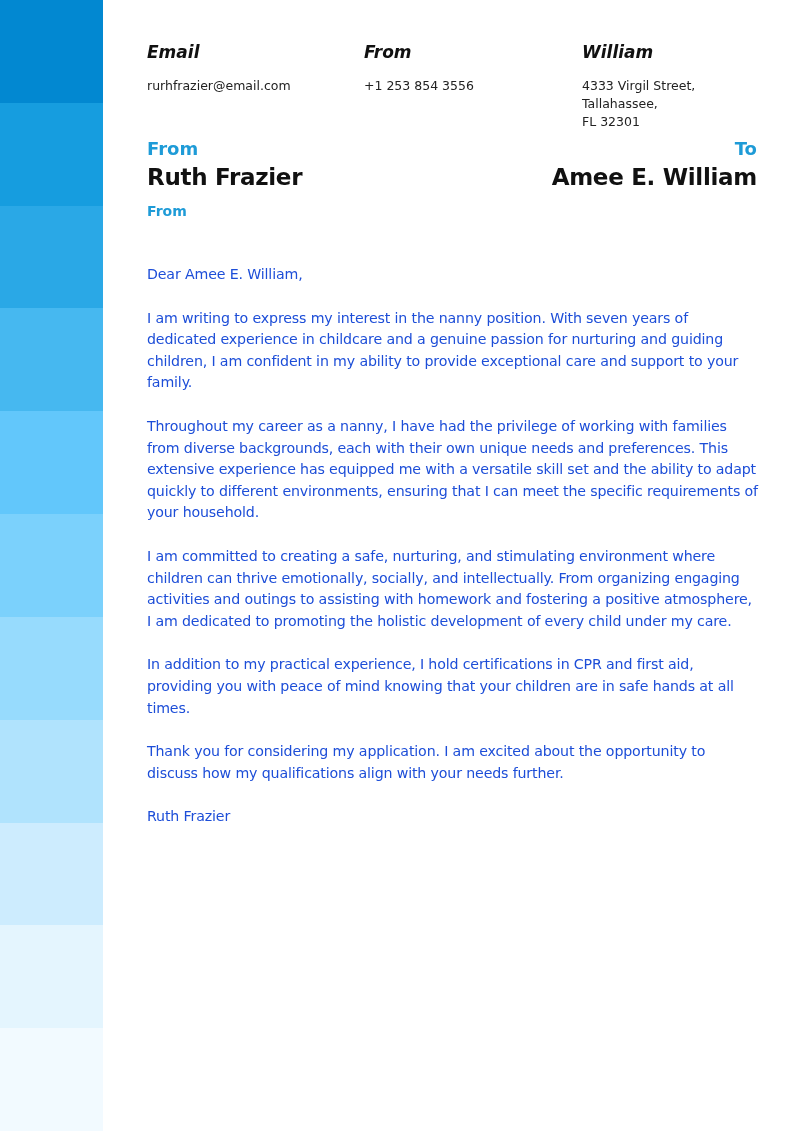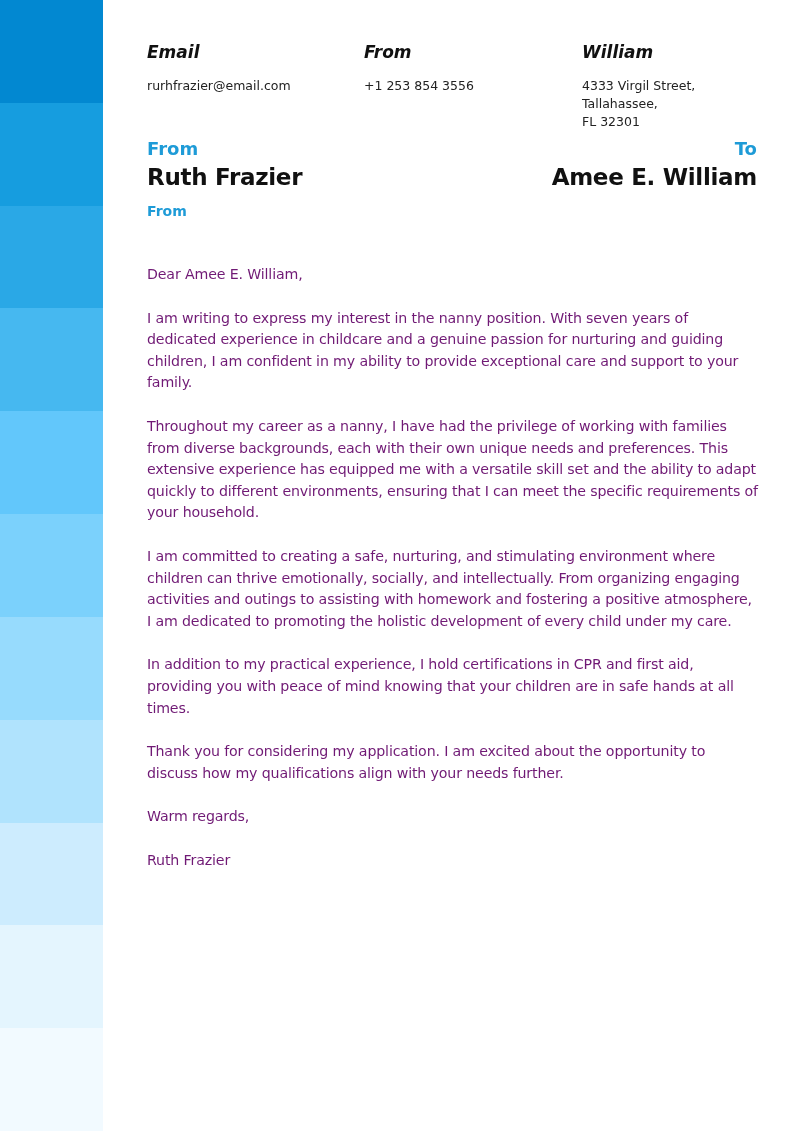--- a/index.html
+++ b/index.html
@@ -38,21 +38,21 @@
     letter-spacing: -0.3px; white-space: nowrap;
   }
   .from-name { left: 0; }
   .to-name { right: 0; }
   .role {
     position: absolute; top: 65px; left: 0; font-weight: bold; font-size: 14px; color: #1e9bd7;
   }
 
   .letter {
     position: absolute; top: 264px; left: 0; width: 612px;
-    font-size: 14.2px; line-height: 21.6px; color: #701a75; letter-spacing: -0.15px;
+    font-size: 14.2px; line-height: 21.6px; color: #1d4ed8; letter-spacing: -0.15px;
   }
   .letter p { margin: 0 0 22px 0; }
 </style>
 </head>
 <body>
 
 <div class="sidebar">
   <div class="stripe" style="background: rgb(2, 136, 209);"></div>
   <div class="stripe" style="background: rgb(22, 157, 223);"></div>
   <div class="stripe" style="background: rgb(42, 168, 230);"></div>
@@ -94,17 +94,16 @@
     <div class="role">From</div>
   </div>
 
   <div class="letter">
     <p>Dear Amee E. William,</p>
     <p>I am writing to express my interest in the nanny position. With seven years of dedicated experience in childcare and a genuine passion for nurturing and guiding children, I am confident in my ability to provide exceptional care and support to your family.</p>
     <p>Throughout my career as a nanny, I have had the privilege of working with families from diverse backgrounds, each with their own unique needs and preferences. This extensive experience has equipped me with a versatile skill set and the ability to adapt quickly to different environments, ensuring that I can meet the specific requirements of your household.</p>
     <p>I am committed to creating a safe, nurturing, and stimulating environment where children can thrive emotionally, socially, and intellectually. From organizing engaging activities and outings to assisting with homework and fostering a positive atmosphere, I am dedicated to promoting the holistic development of every child under my care.</p>
     <p>In addition to my practical experience, I hold certifications in CPR and first aid, providing you with peace of mind knowing that your children are in safe hands at all times.</p>
     <p>Thank you for considering my application. I am excited about the opportunity to discuss how my qualifications align with your needs further.</p>
-    <p>Warm regards,</p>
     <p>Ruth Frazier</p>
   </div>
 
 </div>
 
 </body></html>

